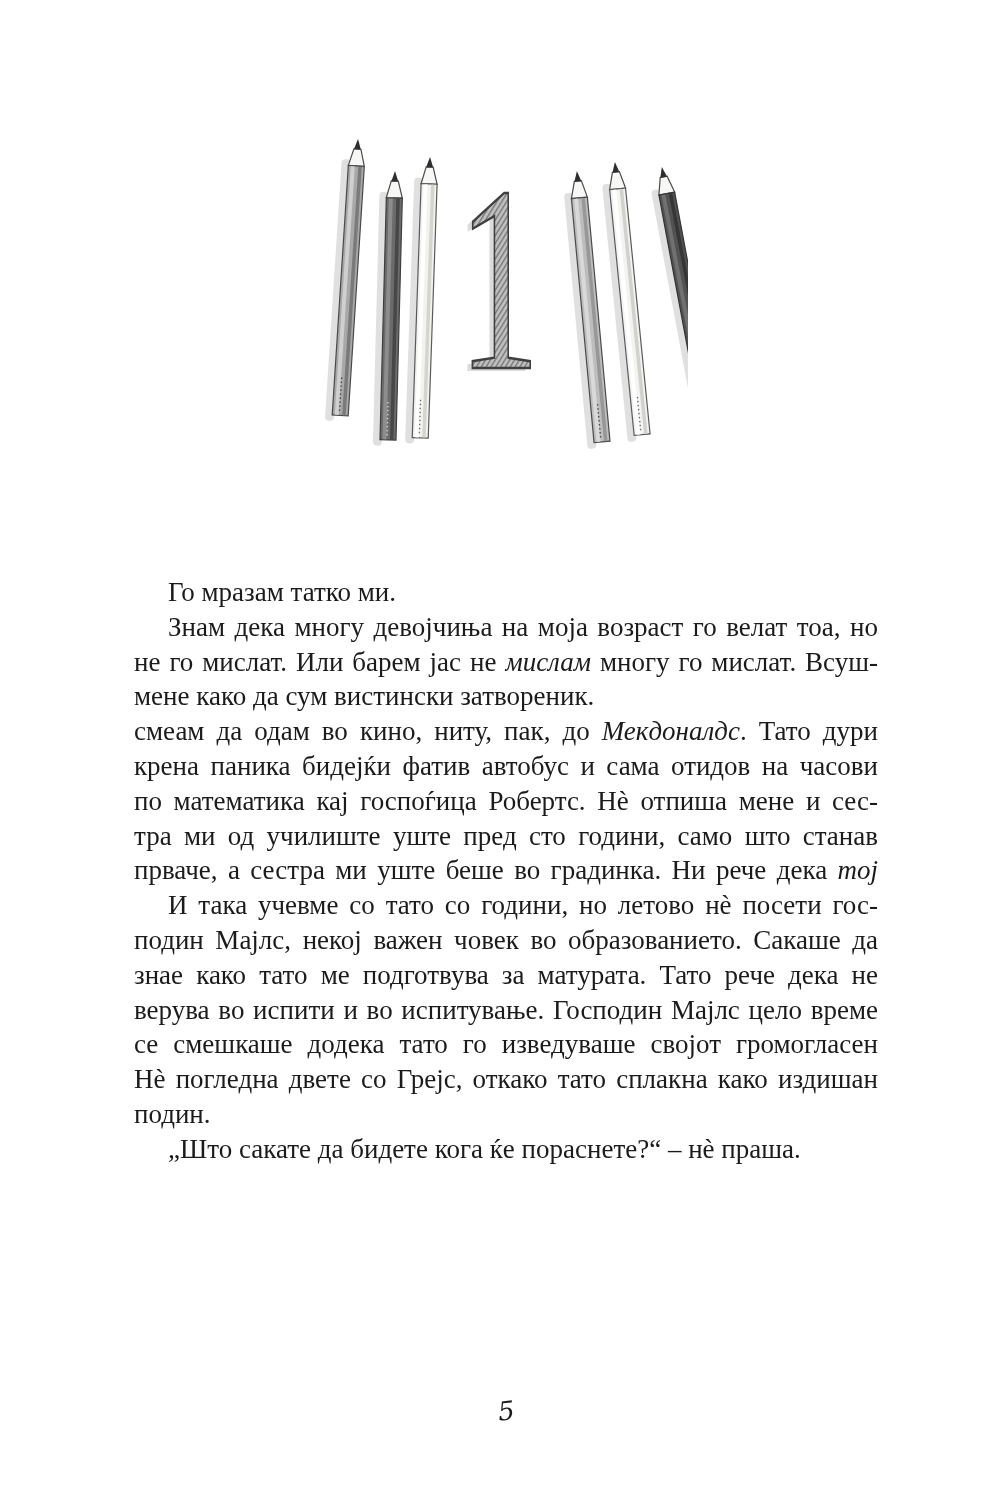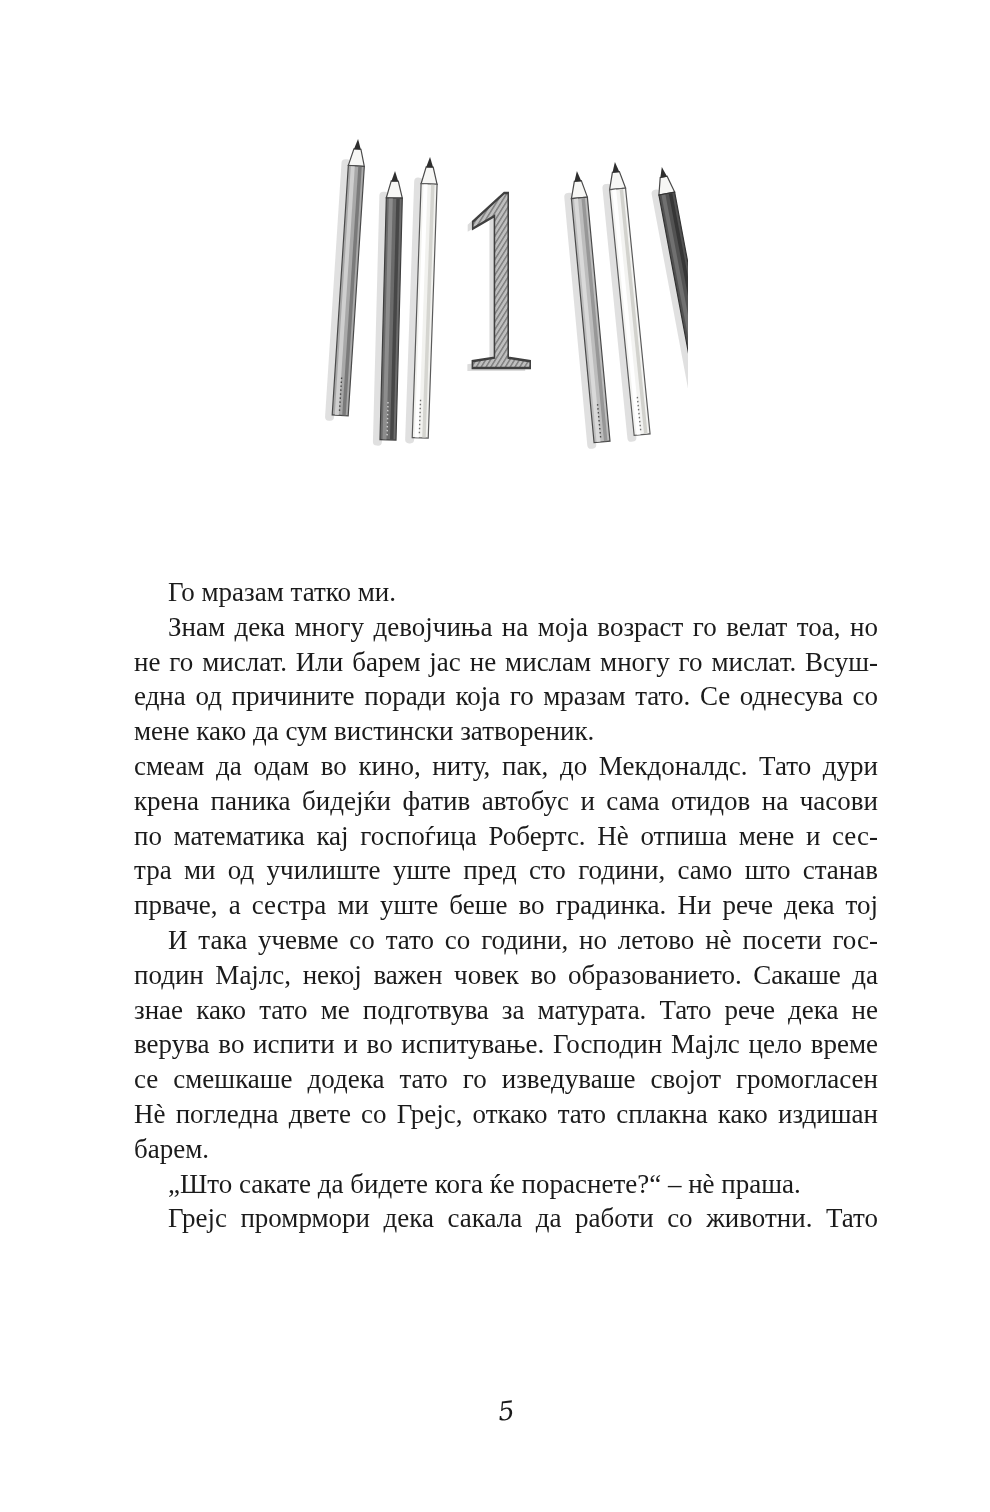--- a/index.html
+++ b/index.html
@@ -14,21 +14,21 @@
     position:absolute;left:134px;top:547px;width:744px;
     font-size:27px;
     margin-top:28px;
   }
   .para{margin:0;padding:0;}
   .line{
     height:34.8px;line-height:34.8px;white-space:nowrap;
   }
   .line.just{text-align:justify;text-align-last:justify;}
   .line.indent{padding-left:34px;}
-  .ital{}
+  .ital{font-style:italic;}
   .footer{
     position:absolute;left:134px;top:1396px;width:744px;text-align:center;
   }
   .pagenum{
     display:inline-block;
     font-family:"DejaVu Serif","Liberation Serif",serif;
     font-style:italic;font-size:26px;color:#1a1a1a;
     transform:rotate(-6deg);
   }
 </style>
@@ -109,44 +109,40 @@
     </g>
   </svg>
 
   <main class="text-block">
       <div class="para">
         <div class="line indent"><span>Го мразам татко ми.</span></div>
       </div>
       <div class="para">
         <div class="line just indent"><span>Знам дека многу девојчиња на моја возраст го велат тоа, но</span></div>
         <div class="line just"><span>не го мислат. Или барем јас не </span><span class="ital">мислам</span><span> многу го мислат. Всуш-</span></div>
-        <div class="line just"><span>една од причините поради која го мразам тато. Се однесува со</span></div>
         <div class="line"><span>мене како да сум вистински затвореник.</span></div>
       </div>
       <div class="para">
         <div class="line just"><span>смеам да одам во кино, ниту, пак, до </span><span class="ital">Мекдоналдс</span><span>. Тато дури</span></div>
         <div class="line just"><span>крена паника бидејќи фатив автобус и сама отидов на часови</span></div>
         <div class="line just"><span>по математика кај госпоѓица Робертс. Нè отпиша мене и сес-</span></div>
         <div class="line just"><span>тра ми од училиште уште пред сто години, само што станав</span></div>
         <div class="line just"><span>прваче, а сестра ми уште беше во градинка. Ни рече дека </span><span class="ital">тој</span></div>
       </div>
       <div class="para">
         <div class="line just indent"><span>И така учевме со тато со години, но летово нè посети гос-</span></div>
         <div class="line just"><span>подин Мајлс, некој важен човек во образованието. Сакаше да</span></div>
         <div class="line just"><span>знае како тато ме подготвува за матурата. Тато рече дека не</span></div>
         <div class="line just"><span>верува во испити и во испитување. Господин Мајлс цело време</span></div>
         <div class="line just"><span>се смешкаше додека тато го изведуваше својот громогласен</span></div>
         <div class="line just"><span>Нè погледна двете со Грејс, откако тато сплакна како издишан</span></div>
-        <div class="line"><span>барем.</span></div>
+        <div class="line"><span>подин.</span></div>
       </div>
       <div class="para">
         <div class="line indent"><span>„Што сакате да бидете кога ќе пораснете?“ – нè праша.</span></div>
-      </div>
-      <div class="para">
-        <div class="line just indent"><span>Грејс промрмори дека сакала да работи со животни. Тато</span></div>
       </div>
     </main>
 
   <div class="footer">
     <span class="pagenum">5</span>
   </div>
 
 </div>
 
 </body></html>

